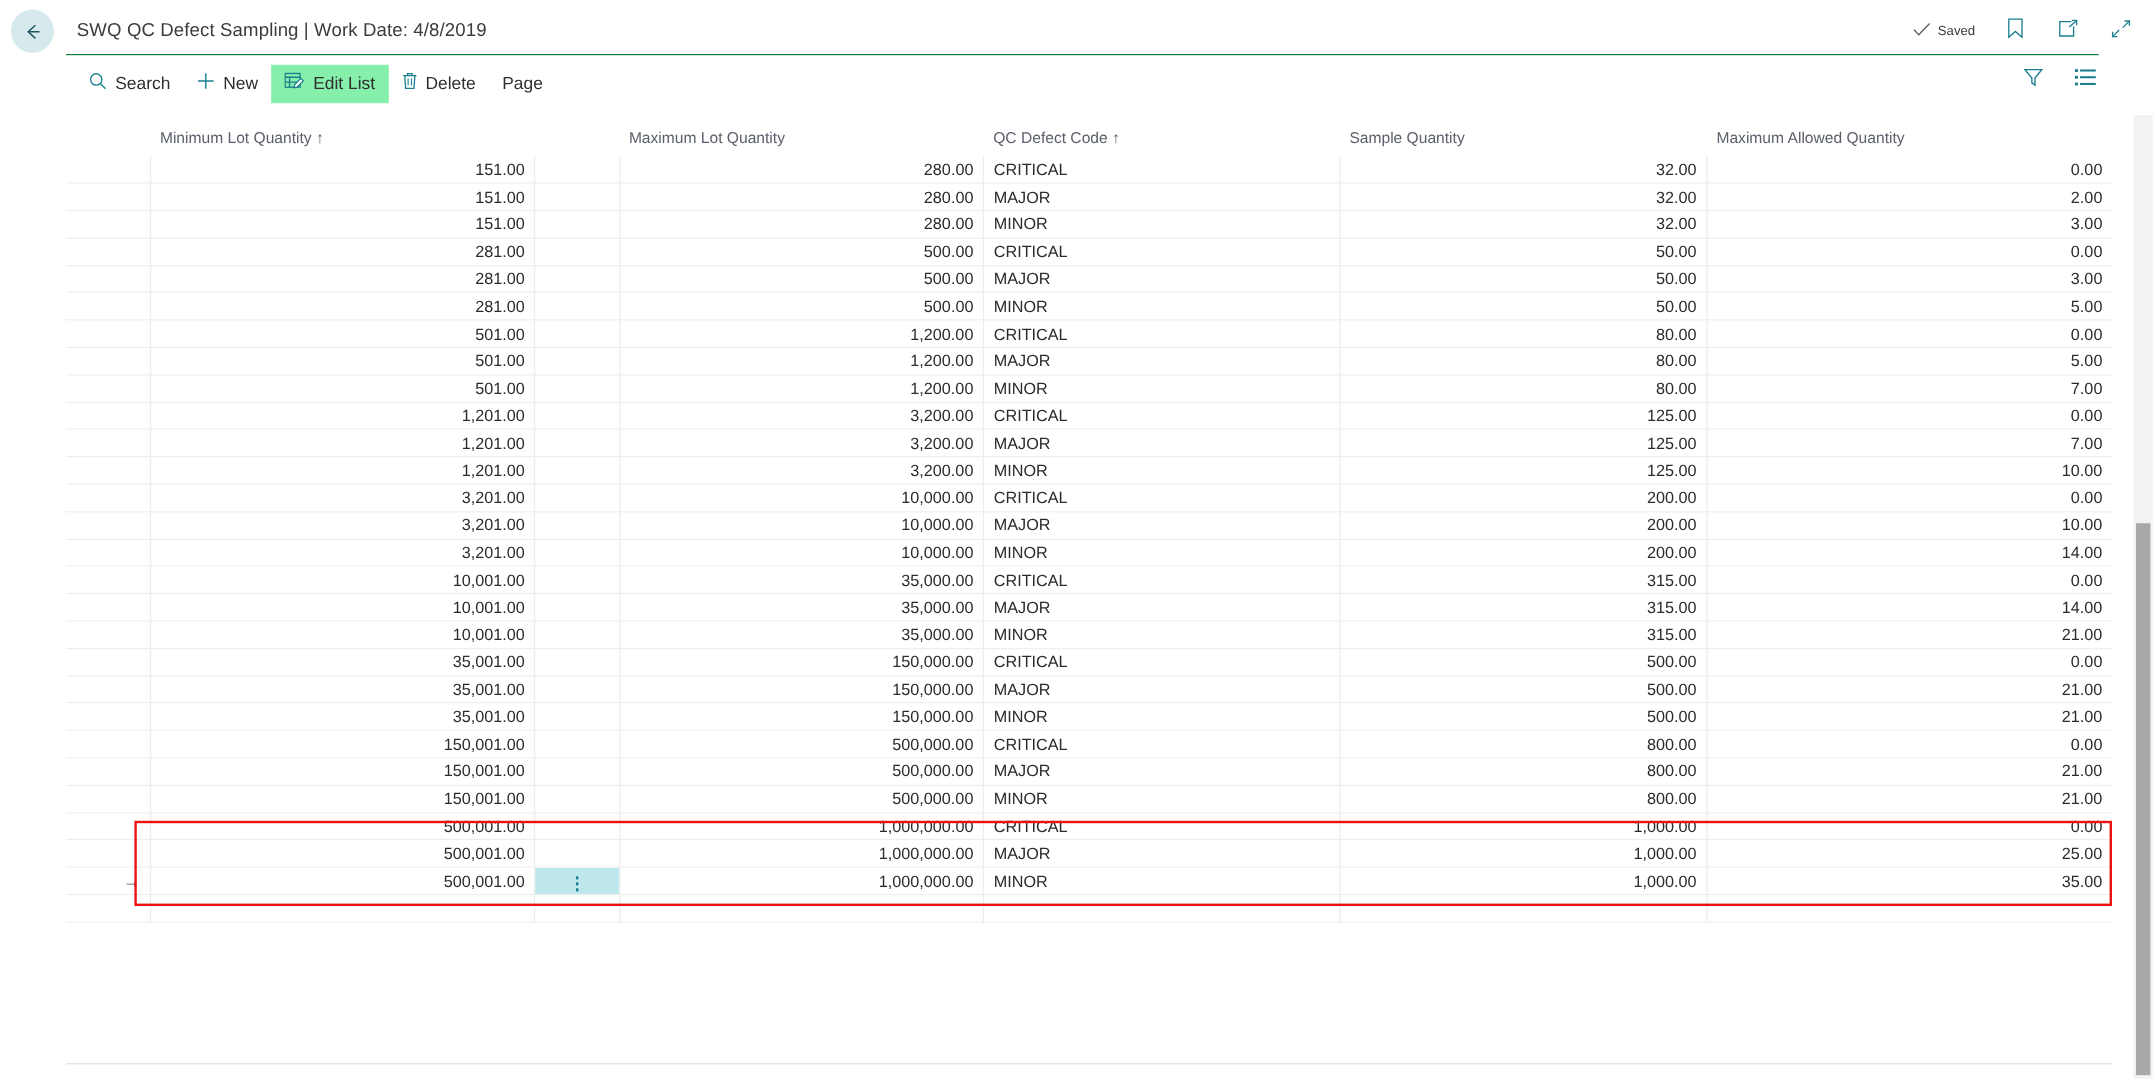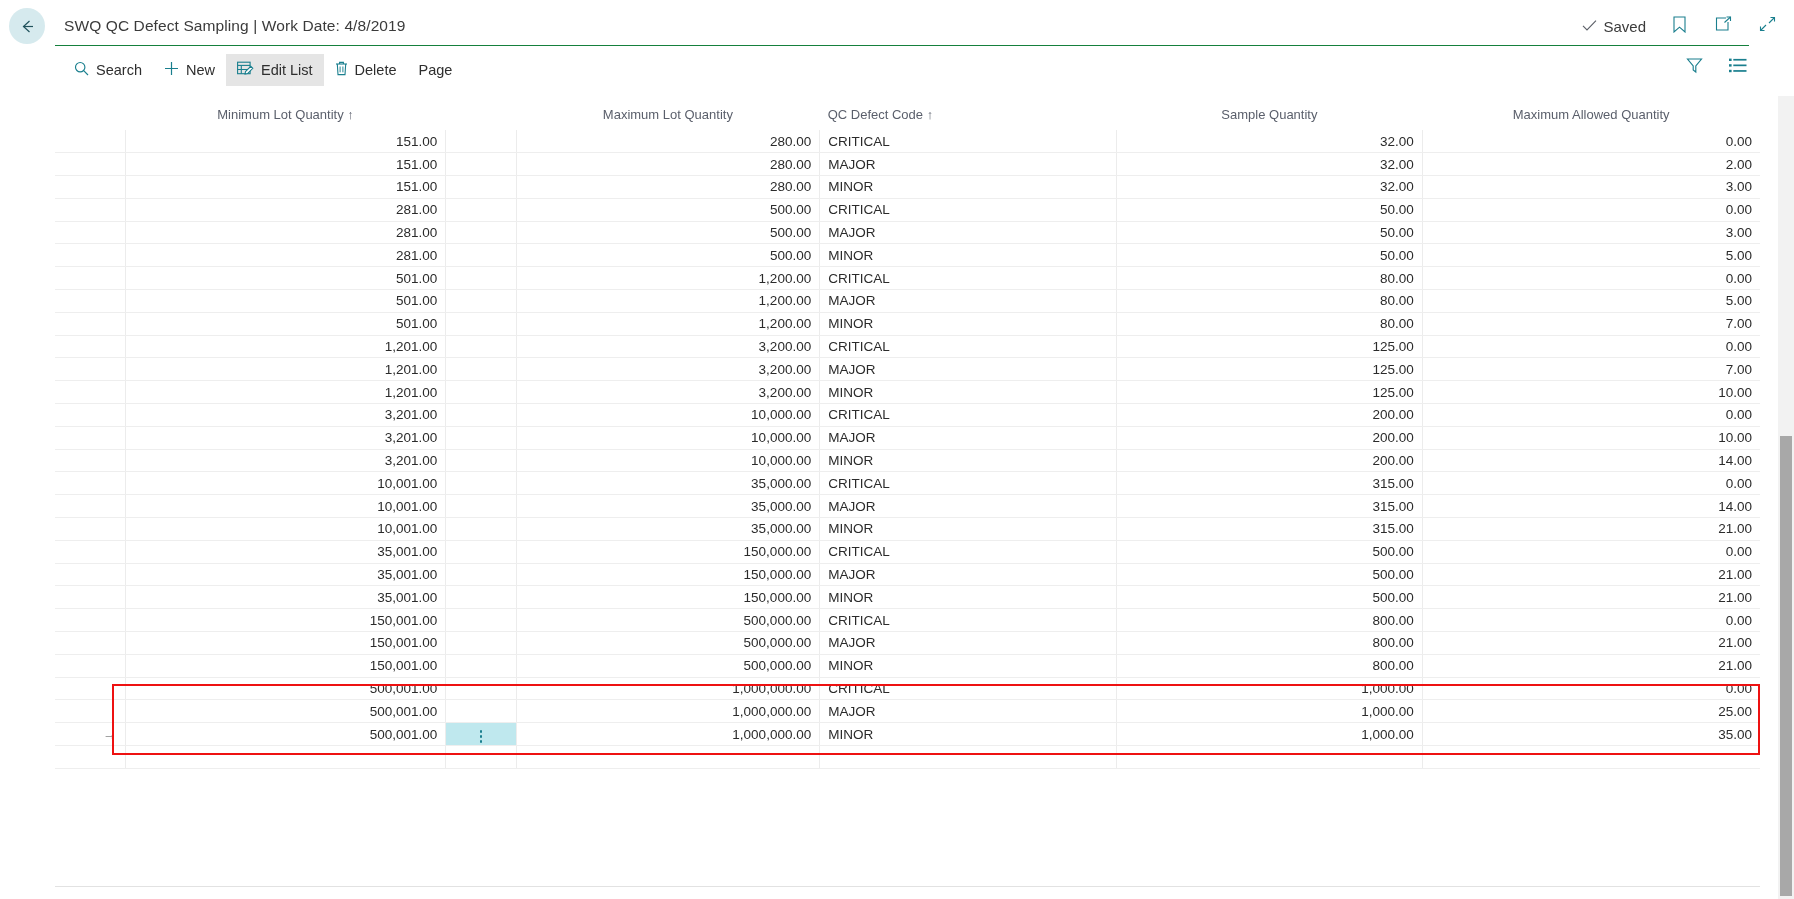--- a/index.html
+++ b/index.html
@@ -37,21 +37,21 @@
     letter-spacing: 0.1px;
     white-space: nowrap;
   }
   .topbar-right {
     position: absolute; right: 16px; top: 0;
     height: 52px;
     display: flex; align-items: center; gap: 22px;
   }
   .saved-chip {
     display: flex; align-items: center; gap: 6px;
-    font-size: 15px; color: #3b3b3b;
+    font-size: 11px; color: #3b3b3b;
   }
   .icon-btn {
     width: 22px; height: 22px;
     display: flex; align-items: center; justify-content: center;
     cursor: pointer;
   }
 
   
   .cmdbar {
     position: absolute; top: 45px; left: 55px;
@@ -62,21 +62,21 @@
   .cmd {
     display: flex; align-items: center; gap: 7px;
     height: 32px;
     padding: 0 11px;
     margin-top: 4px;
     font-size: 14.5px;
     color: #2e2e2e;
     cursor: pointer;
     white-space: nowrap;
   }
-  .cmd.active { background: #e5e5e5; }
+  .cmd.active { background: #86efac; }
   .cmd:first-child { margin-left: 8px; }
   .cmdbar-right {
     position: absolute; right: 0; top: 4px;
     height: 34px; display: flex; align-items: center; gap: 22px;
   }
 
   
   .grid-wrap {
     position: absolute; top: 96px; left: 55px;
     width: 1739px; height: 803px;
@@ -86,21 +86,21 @@
     width: 1705px;
     table-layout: fixed;
     font-size: 13.5px;
     color: #2b2b2b;
   }
   table.grid th {
     font-weight: normal;
     font-size: 13px;
     color: #5a5f6b;
     padding: 0 8px 8px 8px;
-    text-align: center;
+    text-align: left;
     vertical-align: bottom;
     height: 34px;
     white-space: nowrap;
   }
   table.grid th.left { text-align: left; margin-left: 42px; }
   table.grid td {
     height: 22.8px;
     padding: 0 8px;
     border-bottom: 1px solid #eeeeee;
     border-right: 1px solid #ececec;

